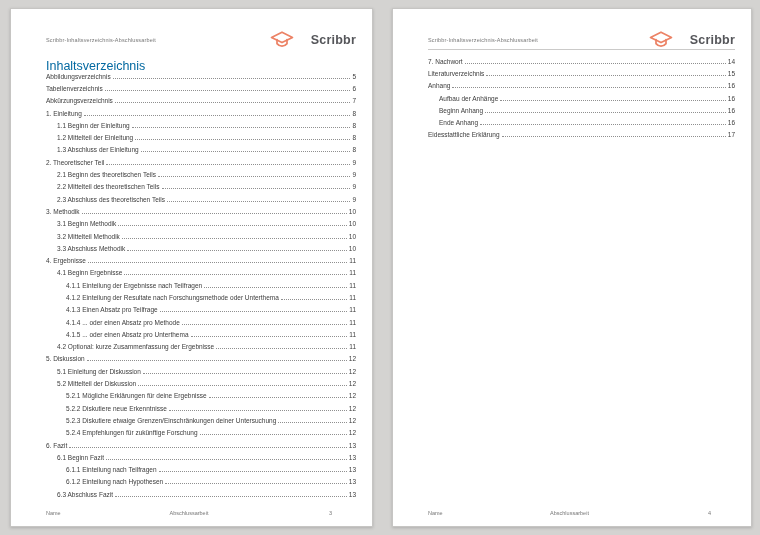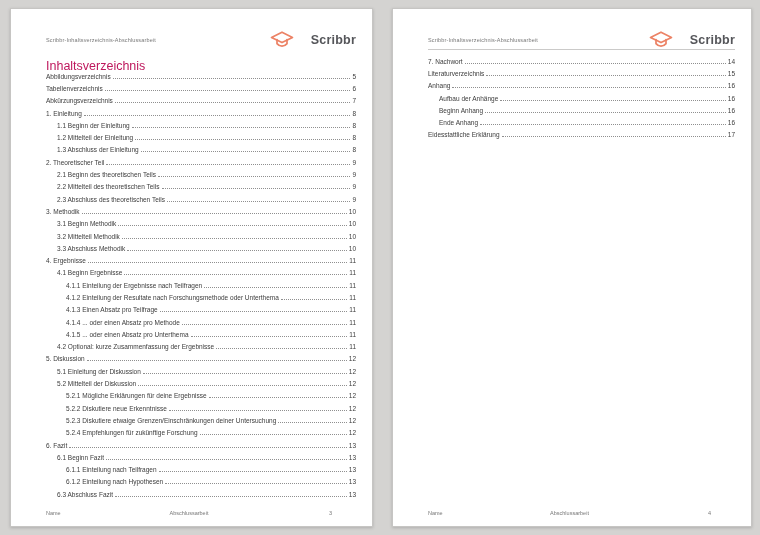--- a/index.html
+++ b/index.html
@@ -20,21 +20,21 @@
     position:absolute; top:21px; left:35px; right:16px; height:20px;
     display:flex; justify-content:space-between; align-items:center;
   }
   .header-title { font-size:5.5px; color:#787878; letter-spacing:.15px; }
   .logo { display:flex; align-items:center; gap:17px;justify-content:flex-end; }
   .logo-icon svg { display:block; }
   .logo-text { font-size:12.5px; font-weight:bold; color:#55565a; letter-spacing:.2px; }
 
   .toc-heading {
     position:absolute; top:50px; left:35px;
-    font-size:12.5px; font-weight:500; color:#be185d;
+    font-size:12.5px; font-weight:500; color:#0369a1;
   }
   .toc-rule {
     position:absolute; top:40px; left:35px; right:16px;
     border-top:1px solid #cbcac9;
   }
 
   .toc { position:absolute; left:35px; right:16px; }
   .toc-page3 { top:61px; }
   .toc-page4 { top:46px; }
   .toc-row {

